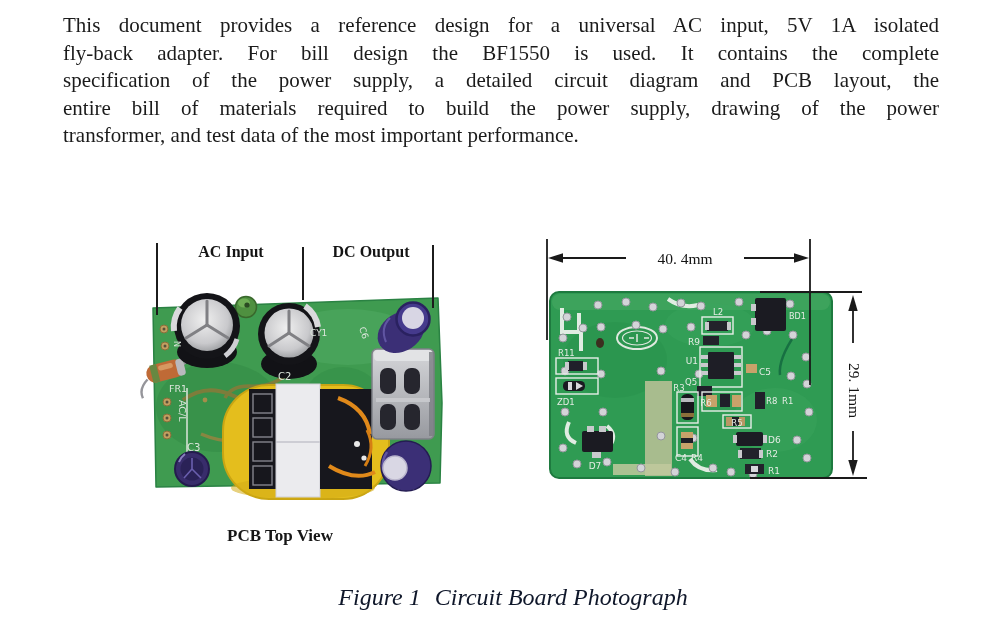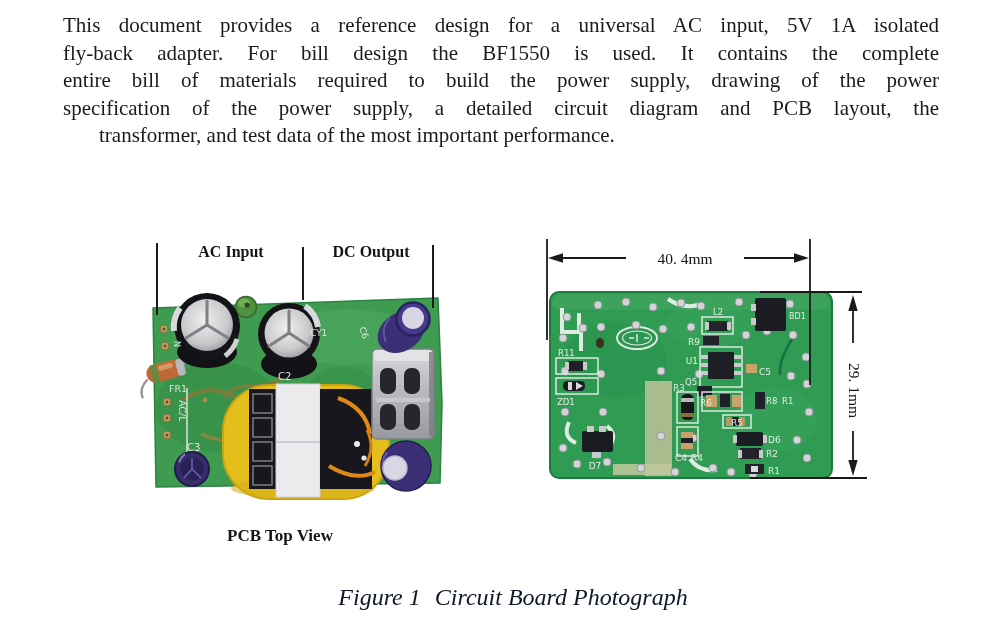--- a/index.html
+++ b/index.html
@@ -1,20 +1,20 @@
 <!DOCTYPE html>
 <html><head>
 <meta charset="utf-8">
 <style>
   html,body{margin:0;padding:0;background:#fff;}
   .page{position:relative;width:1000px;height:634px;background:#ffffff;overflow:hidden;
         font-family:"Liberation Serif",serif;color:#1b1b1b;padding-left:26px;}
   .para{position:absolute;left:63px;top:12px;width:876px;font-size:21px;line-height:27.5px;}
   .para .jline{text-align:justify;text-align-last:justify;}
-  .para .jline.last{text-align-last:left;margin-left:36px;}
+  .para .jline.last{text-align-last:left;}
   .abs{position:absolute;}
   .caption{position:absolute;font-weight:bold;font-size:17px;text-align:center;
            font-family:"Liberation Serif",serif;color:#161616;}
   .figcap{position:absolute;top:584px;left:513px;transform:translateX(-50%);font-style:italic;
           font-size:24px;white-space:nowrap;color:#0f172a;}
   .figcap .t{margin-left:14px;}
   svg{display:block;}
   .ann{font-family:"Liberation Serif",serif;font-weight:bold;font-size:16px;fill:#141414;}
   .dim{font-family:"Liberation Serif",serif;font-size:15.5px;fill:#141414;}
   .sk{font-family:"DejaVu Sans",sans-serif;fill:#dce6dc;}
@@ -22,22 +22,22 @@
   .wbox{fill:none;stroke:#e7eee8;stroke-width:1.4;}
 </style>
 </head>
 <body>
 
 <div class="page">
 
   <div class="para">
     <div class="jline">This document provides a reference design for a universal AC input, 5V 1A isolated</div>
     <div class="jline">fly-back adapter. For bill design the BF1550 is used. It contains the complete</div>
+    <div class="jline">specification of the power supply, a detailed circuit diagram and PCB layout, the</div>
     <div class="jline">entire bill of materials required to build the power supply, drawing of the power</div>
-    <div class="jline">specification of the power supply, a detailed circuit diagram and PCB layout, the</div>
     <div class="jline last">transformer, and test data of the most important performance.</div>
   </div>
 
   <svg class="abs" style="left:140px;top:235px" width="330" height="290" viewBox="0 0 330 290">
     <defs>
       <radialGradient id="silverG1" cx="45%" cy="40%" r="65%">
         <stop offset="0%" stop-color="#efefef"></stop>
           <stop offset="70%" stop-color="#c9c9cc"></stop>
         <stop offset="100%" stop-color="#989a9d"></stop>
       </radialGradient>

